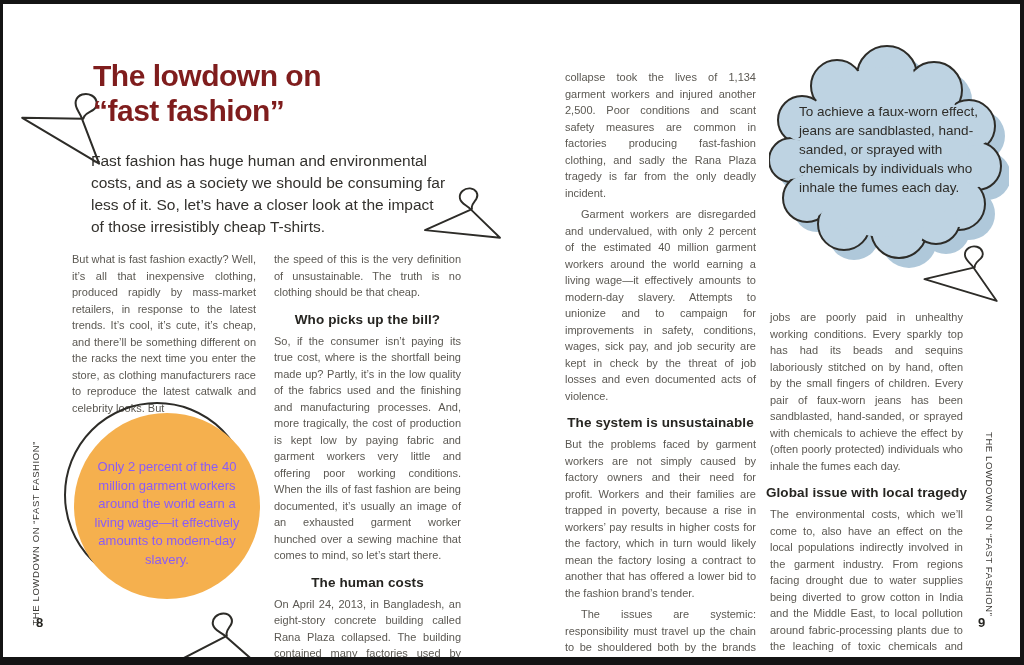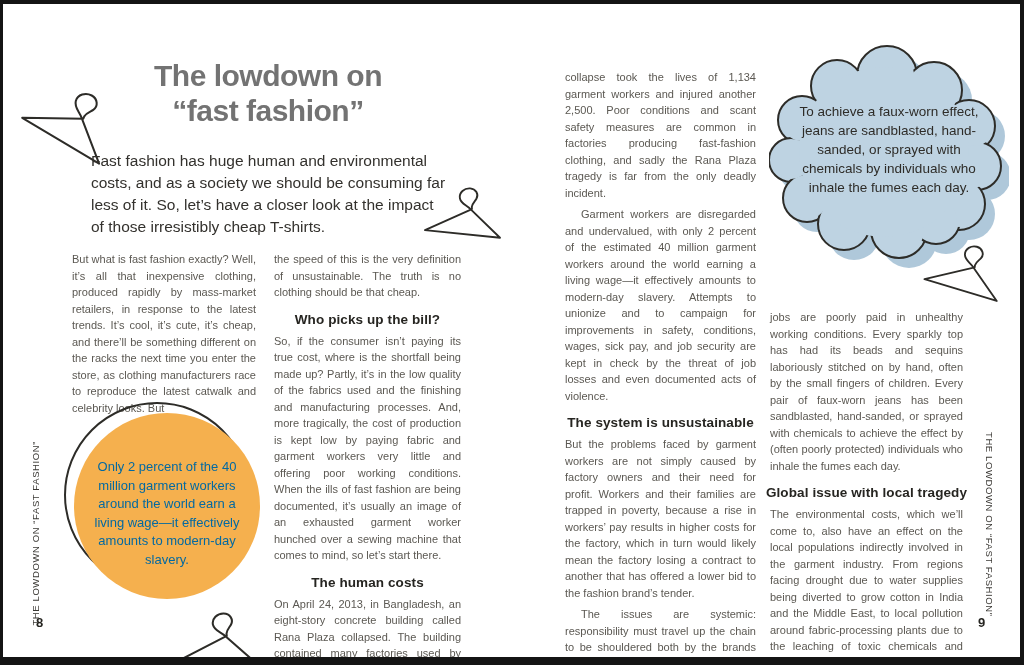--- a/index.html
+++ b/index.html
@@ -1,44 +1,44 @@
 <!DOCTYPE html>
 <html><head>
 <meta charset="utf-8">
 <style>
   html,body{margin:0;padding:0;background:#141414;}
   .canvas{position:relative;width:1024px;height:665px;background:#141414;overflow:hidden;
           font-family:"Liberation Sans","DejaVu Sans",sans-serif;}
   .spread{position:absolute;left:3px;top:4px;width:1017px;height:653px;background:#ffffff;overflow:hidden;}
 
   
-  .title{position:absolute;left:90px;top:54px;width:350px;text-align:center;
-         font-size:30px;font-weight:bold;line-height:35px;color:#737373;letter-spacing:-0.5px;}
+  .title{position:absolute;left:90px;top:54px;width:350px;
+         font-size:30px;font-weight:bold;line-height:35px;color:#7f1d1d;letter-spacing:-0.5px;}
   .intro{position:absolute;left:88px;top:146px;width:356px;
          font-size:15.5px;line-height:22px;color:#33312d;}
   .col{position:absolute;text-align:justify;font-size:11px;line-height:16.5px;color:#5b5852;}
   .col p.body{margin:5px;}
   .col p.body.indent{text-indent:16px;}
   .col h3.subhead{margin:11px 0 5px 0;font-size:13.5px;line-height:16px;font-weight:bold;
                   color:#262521;text-align:center;letter-spacing:0.1px;}
   .col > *:first-child{margin-top:0;}
 
   #lp-col1{left:64px;top:242px;width:194px;}
   #lp-col2{left:266px;top:242px;width:197px;}
   #rp-col1{left:557px;top:60px;width:201px;}
   #rp-col2{left:762px;top:300px;width:203px;}
 
   
   .circle-callout{position:absolute;left:58px;top:396px;width:206px;height:206px;}
   .circle-callout .circle-text{position:absolute;left:30px;top:58px;width:152px;text-align:center;
-         font-size:13px;line-height:18.5px;color:#0369a1;}
+         font-size:13px;line-height:18.5px;color:#8b5cf6;}
 
   
   .cloud-callout{position:absolute;left:766px;top:36px;width:240px;height:230px;}
-  .cloud-callout .cloud-text{position:absolute;left:30px;top:62px;width:180px;text-align:center;
+  .cloud-callout .cloud-text{position:absolute;left:30px;top:62px;width:180px;text-align:left;
          font-size:13.5px;line-height:19px;color:#2e2c28;}
 
   
   .sidebar{position:absolute;font-size:9.5px;letter-spacing:0.6px;color:#3a3834;white-space:nowrap;}
   .sidebar.left{left:27px;top:437px;writing-mode:vertical-rl;transform:rotate(180deg);}
   .sidebar.right{left:981px;top:428px;writing-mode:vertical-rl;}
   .folio{position:absolute;font-size:13px;font-weight:bold;color:#262521;}
   .folio.left{left:33px;top:611px;}
   .folio.right{left:975px;top:611px;}
 

